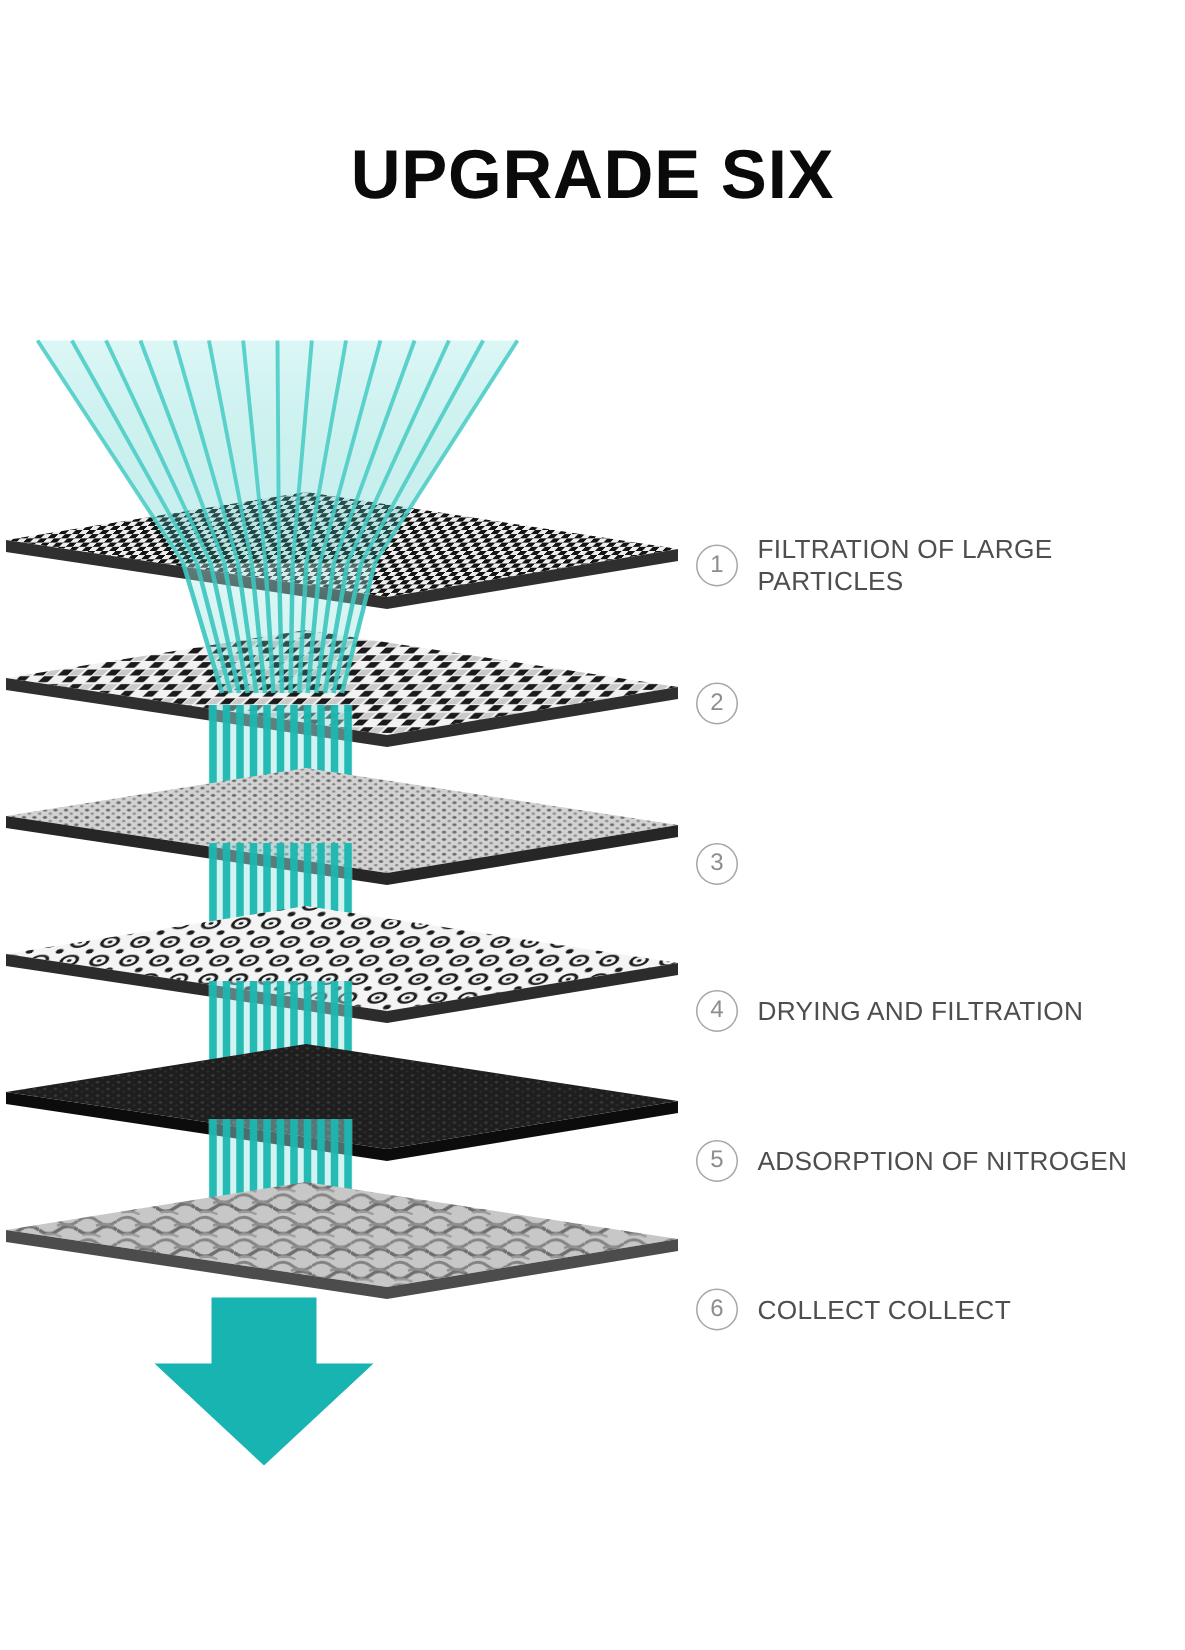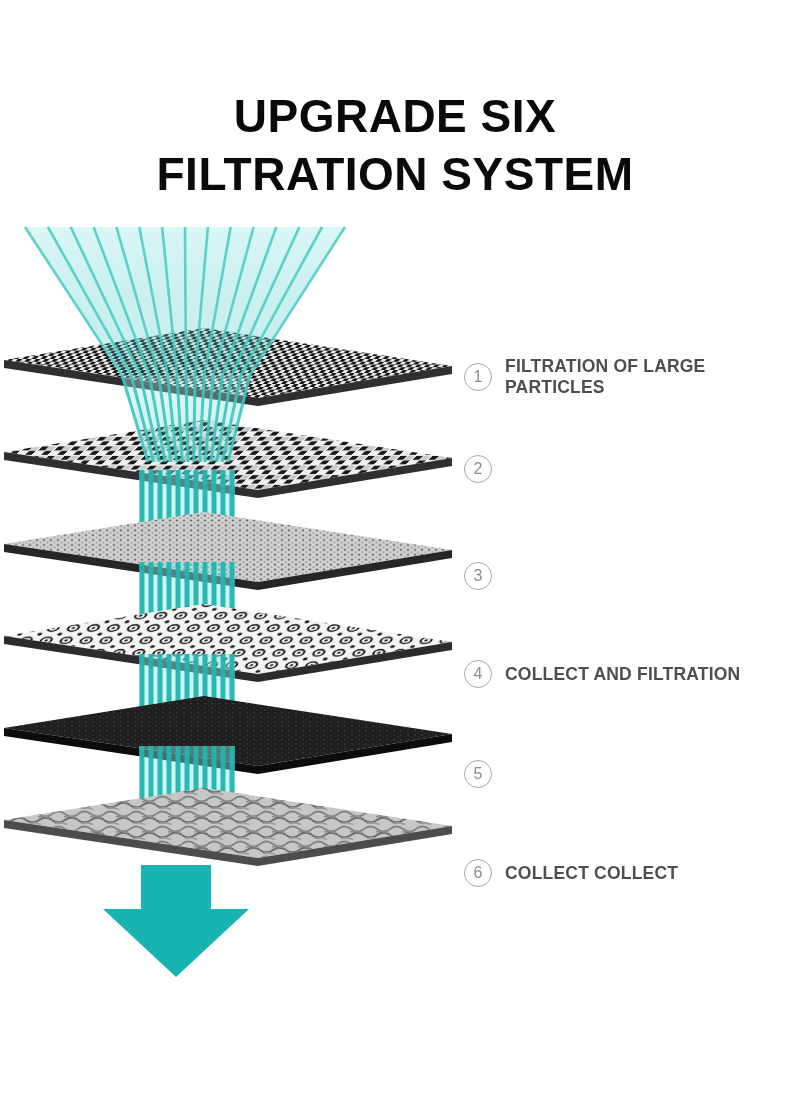--- a/index.html
+++ b/index.html
@@ -16,31 +16,31 @@
   .stack-wrap{position:absolute;left:0;top:225px;width:460px;height:775px;}
   .legend{list-style:none;margin:0;padding:0;}
   .legend-item{position:absolute;left:464px;display:flex;align-items:center;gap:13px;}
   .num-circle{
     width:26px;height:26px;border:1.5px solid #a6a6a6;border-radius:50%;
     color:#8d8d8d;font-size:16px;display:flex;align-items:center;justify-content:center;
     flex:0 0 auto;font-weight:400;
   }
   .step-label{
     color:#4e4e4e;font-size:17.5px;line-height:21px;letter-spacing:0.2px;
-    white-space:pre-line;max-width:270px;font-weight:bold;
+    white-space:pre-line;max-width:270px;
   }
   .li-1{top:356px;} .li-2{top:455px;} .li-3{top:562px;}
   .li-4{top:660px;} .li-5{top:760px;} .li-6{top:859px;}
 </style>
 </head>
 <body>
 
 <div class="canvas">
 
-  <h1 class="title"><span>UPGRADE SIX</span><br><span>FILTRATION SYSTEM</span></h1>
+  <h1 class="title"><span>UPGRADE SIX</span><br></h1>
 
   <div class="stack-wrap">
     <svg viewBox="0 0 460 775" width="460" height="775">
       <defs>
         <pattern id="p1" width="9" height="9" patternUnits="userSpaceOnUse" patternTransform="scale(1,0.62) skewX(-32)">
           <rect width="9" height="9" fill="#ededed"></rect>
           <rect width="4.5" height="4.5" fill="#141414"></rect>
           <rect x="4.5" y="4.5" width="4.5" height="4.5" fill="#141414"></rect>
         </pattern>
         <pattern id="p2" width="16" height="16" patternUnits="userSpaceOnUse" patternTransform="scale(1,0.6) skewX(-32)">
@@ -184,24 +184,25 @@
 PARTICLES</span>
     </li>
     <li class="legend-item li-2">
       <span class="num-circle">2</span>
     </li>
     <li class="legend-item li-3">
       <span class="num-circle">3</span>
     </li>
     <li class="legend-item li-4">
       <span class="num-circle">4</span>
-      <span class="step-label">COLLECT AND FILTRATION</span>
+      <span class="step-label">DRYING AND FILTRATION</span>
     </li>
     <li class="legend-item li-5">
       <span class="num-circle">5</span>
+      <span class="step-label">ADSORPTION OF NITROGEN</span>
     </li>
     <li class="legend-item li-6">
       <span class="num-circle">6</span>
       <span class="step-label">COLLECT COLLECT</span>
     </li>
   </ul>
 
 </div>
 
 </body></html>

